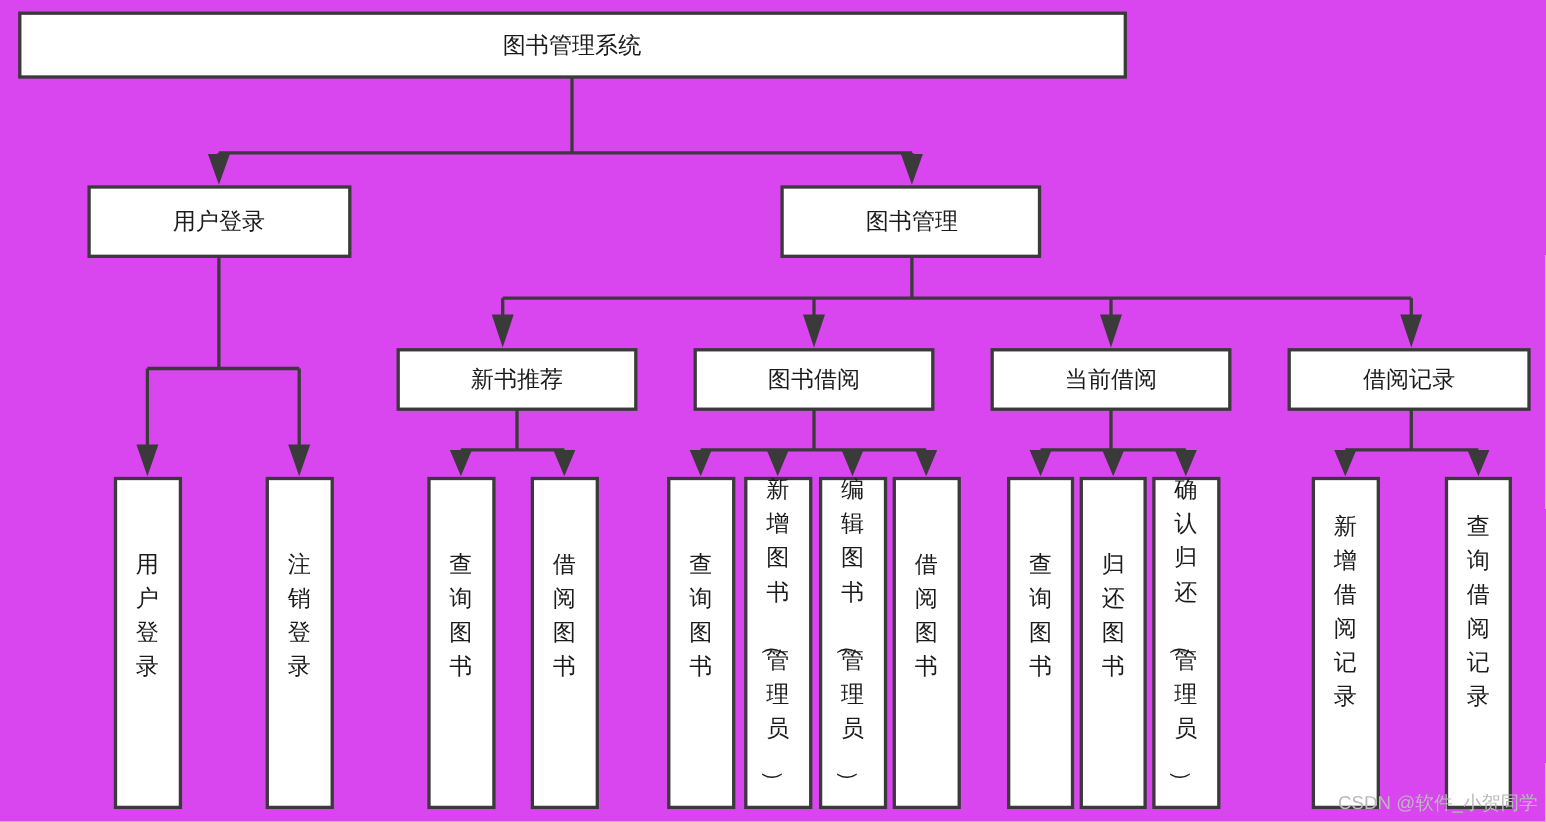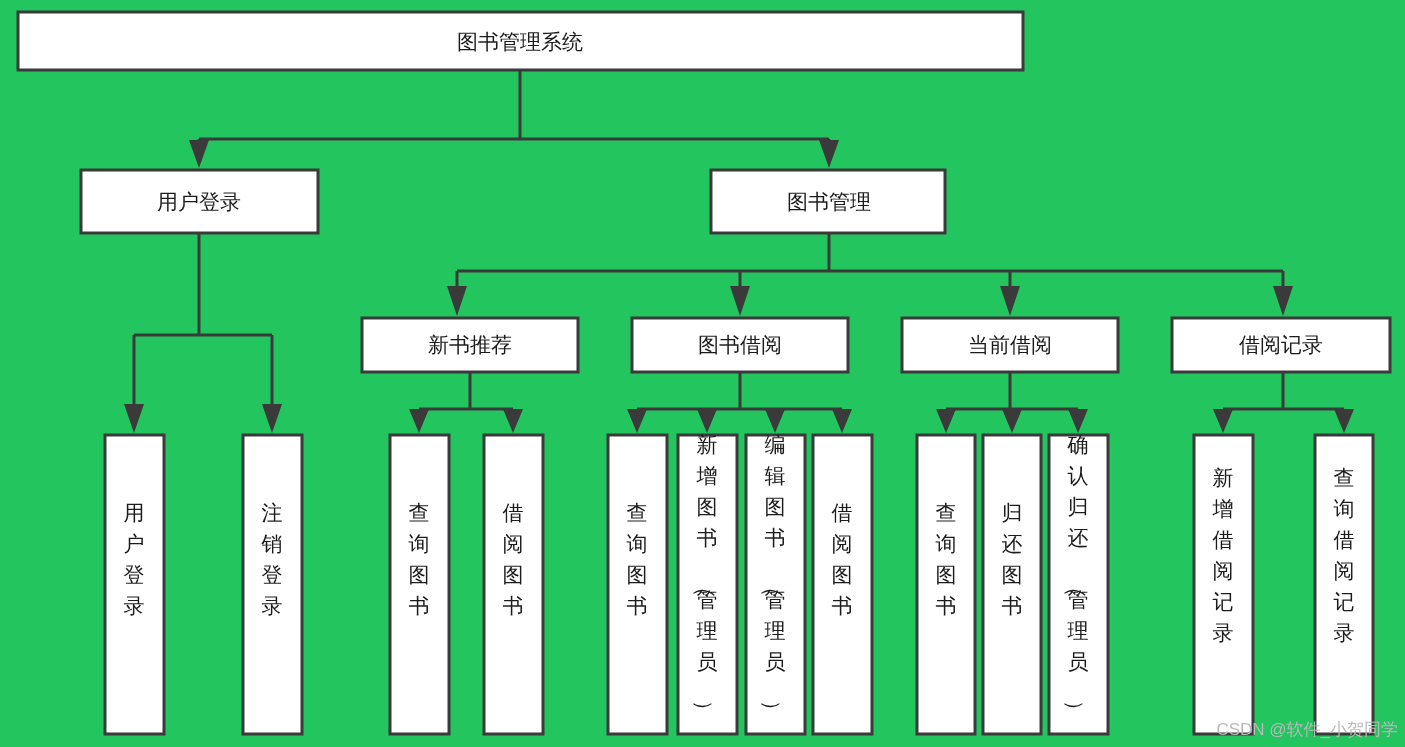--- a/index.html
+++ b/index.html
@@ -7,21 +7,21 @@
     padding: 0;
     background: #ffffff;
   }
   body {
     font-family: "Liberation Sans", "DejaVu Sans", sans-serif;
   }
   #diagram-root {
     position: relative;
     width: 1405px;
     height: 747px;
-    background: #22c55e;
+    background: #d946ef;
     overflow: hidden;
   }
   svg#flow-svg {
     position: absolute;
     left: 0;
     top: 0;
     width: 1405px;
     height: 747px;
   }
   .node-box {

